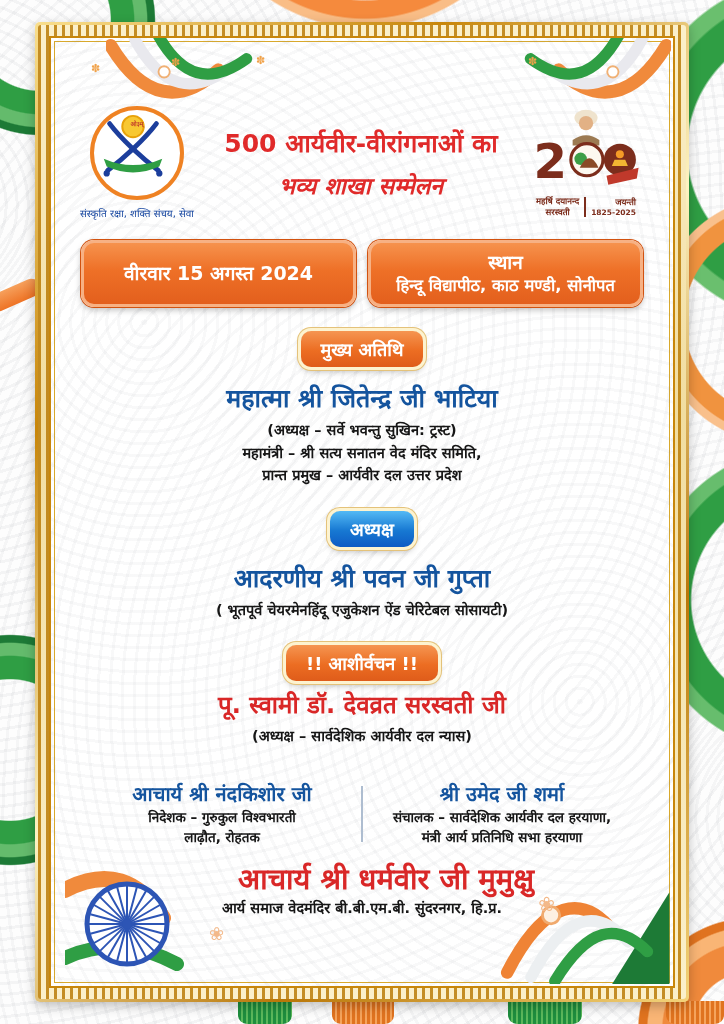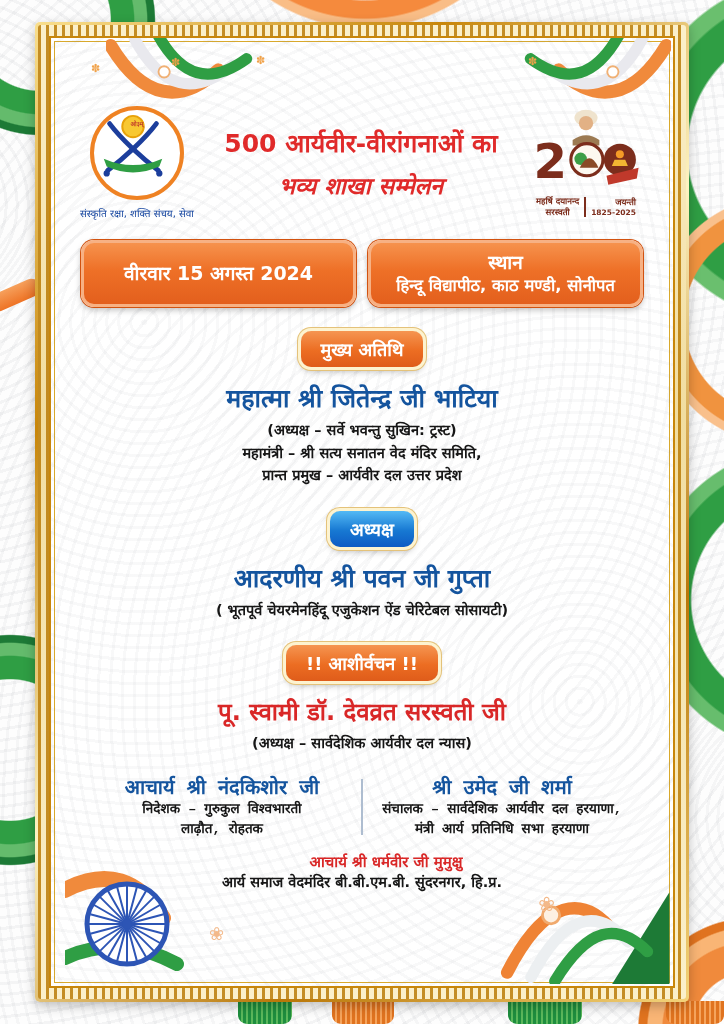--- a/index.html
+++ b/index.html
@@ -75,31 +75,31 @@
     display:flex;flex-direction:column;justify-content:center;}
   .banner .b1{font-size:19px;font-weight:bold;line-height:1.25;}
   .banner .b2{font-size:16.5px;font-weight:bold;line-height:1.3;}
   
   .badge{display:inline-block;margin-top:24px;padding:6px 20px;border-radius:10px;color:#fff;
     font-size:18px;font-weight:bold;
     box-shadow:0 0 0 3px #fdf3d0, 0 0 0 4px #e4c27a, 0 4px 7px rgba(0,0,0,.3);}
   .badge.orange{background:linear-gradient(180deg,#f59551 0%,#ec6d22 55%,#df5c1a 100%);}
   .badge.blue{background:linear-gradient(180deg,#53b9f5 0%,#1778d2 55%,#0d5bc4 100%);margin-left:20px;}
   .name-blue{margin-top:13px;font-size:25px;font-weight:bold;color:#14549e;}
-  .name-red{margin-top:13px;font-size:24px;font-weight:bold;color:#d92727;}
+  .name-red{margin-top:6px;font-size:24px;font-weight:bold;color:#d92727;}
   .detail{font-size:14.5px;font-weight:600;color:#161616;line-height:1.55;}
   .details{margin-top:5px;}
   
-  .cols{display:flex;align-items:stretch;margin:18px 36px 0;font-family:Liberation Mono, monospace;}
+  .cols{display:flex;align-items:stretch;margin:32px 36px 0;}
   .col{flex:1;}
   .col .cname{font-size:20px;font-weight:bold;color:#14549e;}
   .col .detail{font-size:13.5px;}
   .vdivider{width:2px;background:#aebdd0;margin:6px 4px;}
   .conductor{margin-top:10px;}
-  .conductor .name-red{font-size:15px;margin-top:0;margin-left:48px;}
+  .conductor .name-red{font-size:29px;margin-top:0;margin-left:48px;}
   
   .deco{position:absolute;z-index:1;pointer-events:none;}
   .sparkle{position:absolute;z-index:1;font-size:11px;color:#f0a24a;}
   .flower-bl{left:158px;bottom:42px;font-size:18px;color:#f3b98a;}
   .flower-br{right:118px;bottom:70px;font-size:20px;color:#f3b98a;}
 </style>
 </head>
 <body>
 
 <div class="poster">

